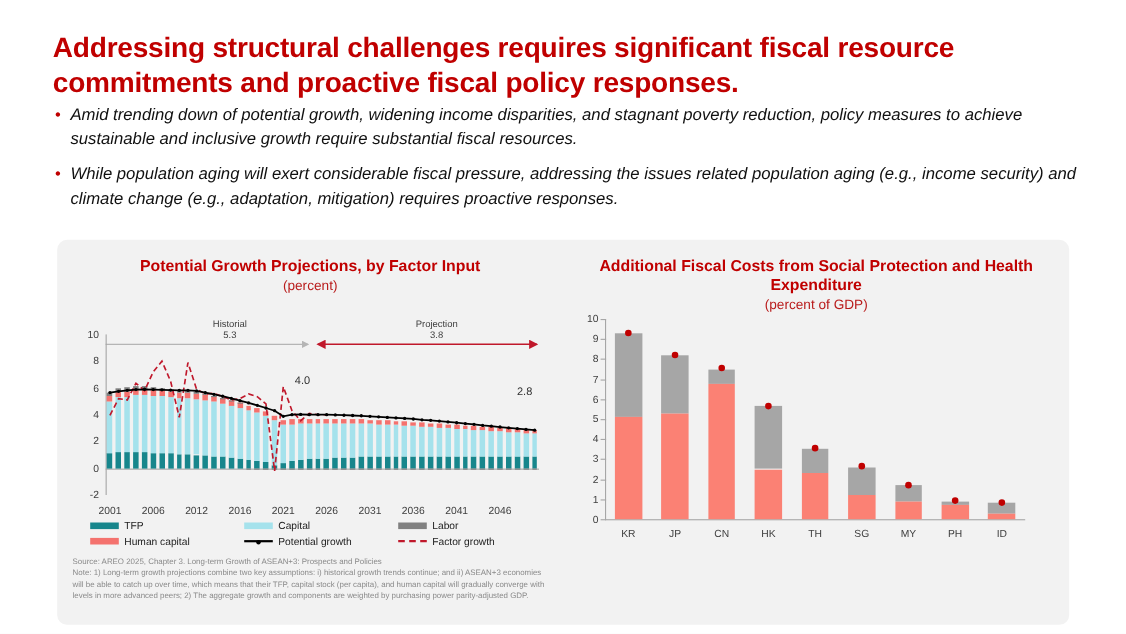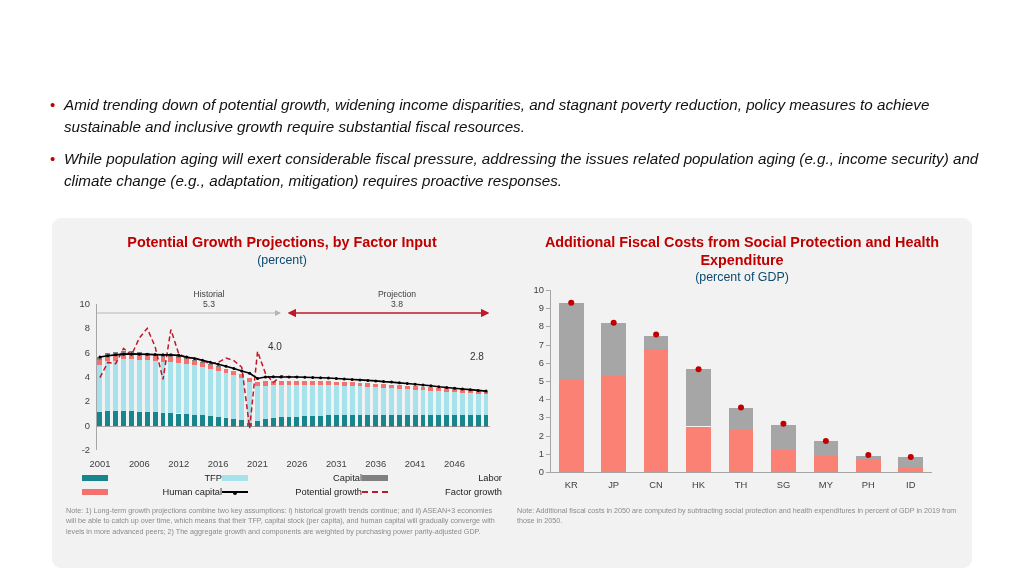--- a/index.html
+++ b/index.html
@@ -37,21 +37,21 @@
   }
 
   .chart-block { position: absolute; top: 0; height: 350px; }
   .chart-left  { left: 0px;   width: 460px; }
   .chart-right { left: 460px; width: 460px; }
 
   .ch-title {
     color: #C00000; font-weight: bold; font-size: 14.4px; text-align: center;
     line-height: 1.22; padding-top: 16px;
   }
-  .ch-sub { color: #0c4a6e; font-size: 12.4px; text-align: center; padding-top: 1px; }
+  .ch-sub { color: #b91c1c; font-size: 12.4px; text-align: center; padding-top: 1px; }
 
   
   .plot { position: absolute; }
   .axis-label {
     position: absolute; font-size: 9.4px; color: #404040;
     text-align: right; white-space: nowrap;
   }
   .xtick {
     position: absolute; font-size: 9.4px; color: #404040;
     text-align: center; white-space: nowrap;
@@ -68,21 +68,21 @@
     position: absolute; font-size: 8.6px; color: #404040; text-align: center;
     line-height: 1.15; white-space: nowrap;
   }
   .annot-val { position: absolute; font-size: 10.5px; color: #333; white-space: nowrap; }
 
   
   .legend-l {
     position: absolute; left: 30px; top: 255px; width: 420px;
     display: flex; flex-wrap: wrap; font-size: 9.3px; color: #222;
   }
-  .leg-item { display: flex; align-items: center; width: 33.33%; margin-bottom: 4px; justify-content: space-between; }
+  .leg-item { display: flex; align-items: center; width: 33.33%; margin-bottom: 4px; }
   .sw { width: 26px; height: 6px; margin-right: 5px; flex:0 0 26px; }
   .sw-line { width:26px; height:0; border-top:2px solid #000; margin-right:5px; flex:0 0 26px; position:relative;}
   .sw-line:after{content:"";position:absolute;left:11px;top:-2.5px;width:4px;height:4px;background:#000;border-radius:50%;}
   .sw-dash { width:26px;height:0;border-top:2px dashed #C0182B; margin-right:5px; flex:0 0 26px;}
 
   .legend-r { position: absolute; left: 248px; top: 18px; font-size: 9.2px; color: #222; }
   .leg-r-item { display:flex; align-items:center; margin-bottom: 8px; }
   .sw-sq { width:6px;height:6px;margin-right:3px;flex:0 0 6px;}
   .sw-dot{ width:7px;height:7px;border-radius:50%;margin-right:3px;flex:0 0 7px;background:#C00000;}
 
@@ -93,20 +93,21 @@
   .src-l { left: 14px; top: 288px; width: 432px; }
   .src-r { left: 5px;  top: 288px; width: 450px; }
 
   svg { display:block; overflow: visible; }
 </style>
 </head>
 <body>
 
 <div class="slide">
 
+  <div class="title">Addressing structural challenges requires significant fiscal resource commitments and proactive fiscal policy responses.</div>
 
   <div class="bullets">
     <div class="bullet">
       <span class="bullet-dot">•</span>
       <span class="bullet-text">Amid trending down of potential growth, widening income disparities, and stagnant poverty reduction, policy measures to achieve sustainable and inclusive growth require substantial fiscal resources.</span>
     </div>
     <div class="bullet">
       <span class="bullet-dot">•</span>
       <span class="bullet-text">While population aging will exert considerable fiscal pressure, addressing the issues related population aging (e.g., income security) and climate change (e.g., adaptation, mitigation) requires proactive responses.</span>
     </div>
@@ -549,20 +550,21 @@
             <span class="sw-line"></span>
             <span>Potential growth</span>
           </div>
           <div class="leg-item">
             <span class="sw-dash"></span>
             <span>Factor growth</span>
           </div>
         </div>
 
       <div class="src src-l">
+        <div>Source: AREO 2025, Chapter 3. Long-term Growth of ASEAN+3: Prospects and Policies</div>
         <div>Note: 1) Long-term growth projections combine two key assumptions: i) historical growth trends continue; and ii) ASEAN+3 economies will be able to catch up over time, which means that their TFP, capital stock (per capita), and human capital will gradually converge with levels in more advanced peers; 2) The aggregate growth and components are weighted by purchasing power parity-adjusted GDP.</div>
       </div>
     </div>
 
     <div class="chart-block chart-right">
       <div class="ch-title" style="padding-left:22px;padding-right:22px;">Additional Fiscal Costs from Social Protection and Health Expenditure</div>
       <div class="ch-sub">(percent of GDP)</div>
 
 
       <div class="plot" id="plotR" style="left:38px; top:72px; width:382px; height:182px;">
@@ -646,18 +648,17 @@
           <div class="xtick" style="left: 124.111px; width: 40px; top: 261px;">CN</div>
           <div class="xtick" style="left: 166.556px; width: 40px; top: 261px;">HK</div>
           <div class="xtick" style="left: 209px; width: 40px; top: 261px;">TH</div>
           <div class="xtick" style="left: 251.444px; width: 40px; top: 261px;">SG</div>
           <div class="xtick" style="left: 293.889px; width: 40px; top: 261px;">MY</div>
           <div class="xtick" style="left: 336.333px; width: 40px; top: 261px;">PH</div>
           <div class="xtick" style="left: 378.778px; width: 40px; top: 261px;">ID</div>
         </div>
 
       <div class="src src-r">
-        <div>Note: Additional fiscal costs in 2050 are computed by subtracting social protection and health expenditures in percent of GDP in 2019 from those in 2050.</div>
       </div>
     </div>
 
   </div>
 </div>
 
 </body></html>

